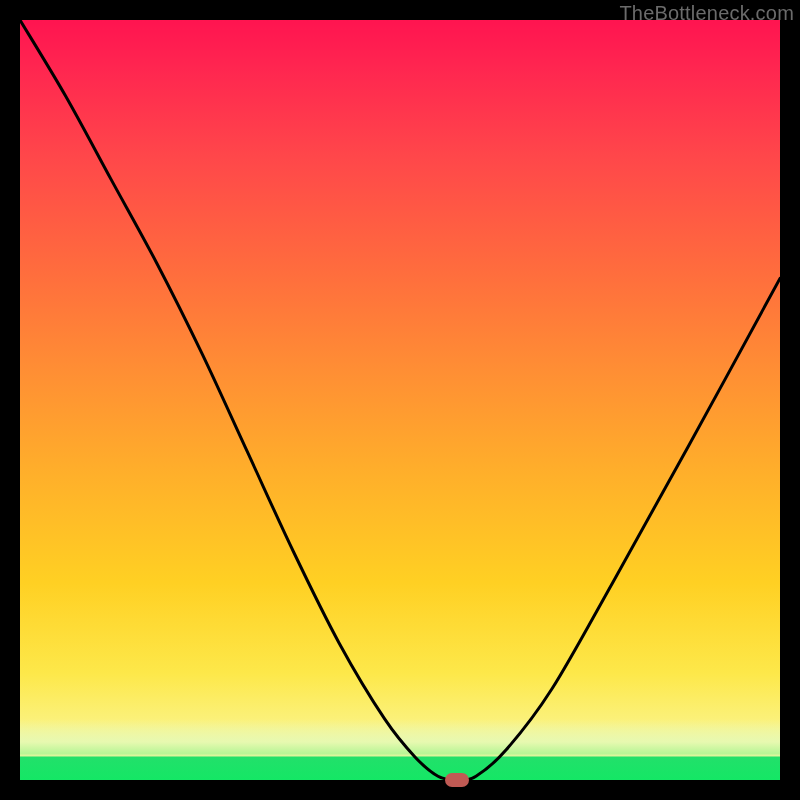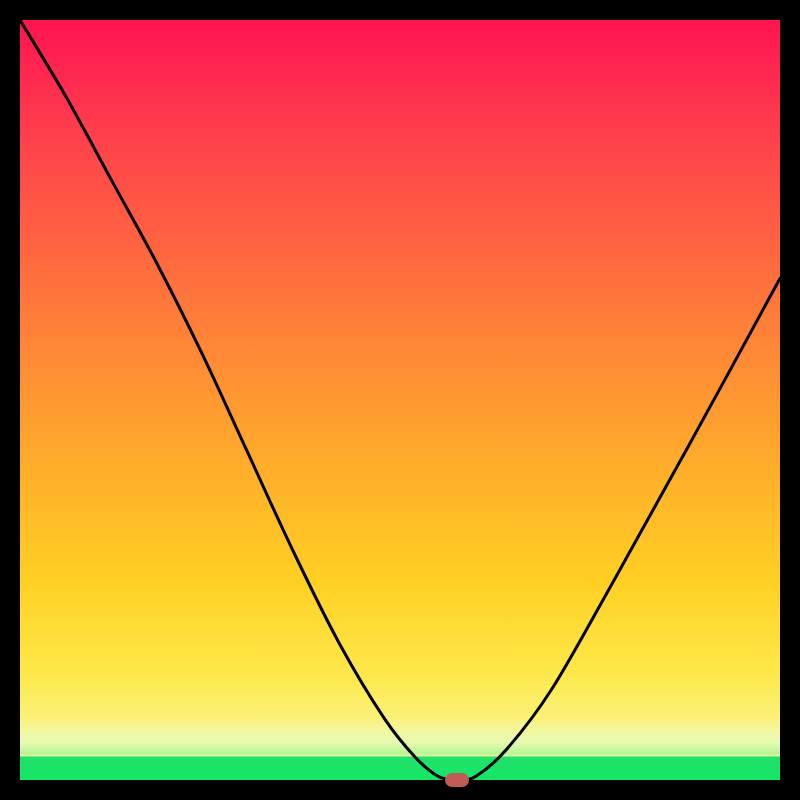--- a/index.html
+++ b/index.html
@@ -79,20 +79,21 @@
     border-radius: 8px;
     background: #c05a54;
     transform: translate(-50%, -50%);
   }
 </style>
 </head>
 <body>
 
 <div class="frame">
 
+  <div class="attribution">TheBottleneck.com</div>
 
   <div class="plot-area">
     <svg class="curve-svg" viewBox="0 0 760 760" preserveAspectRatio="none">
       <path id="curve-path" d="M 0.0 0.0 C 7.6 12.7, 30.4 49.4, 45.6 76.0 C 60.8 102.6, 76.0 131.7, 91.2 159.6 C 106.4 187.5, 121.6 214.1, 136.8 243.2 C 152.0 272.3, 167.2 302.7, 182.4 334.4 C 197.6 366.1, 212.8 400.3, 228.0 433.2 C 243.2 466.1, 258.4 500.3, 273.6 532.0 C 288.8 563.7, 304.0 595.3, 319.2 623.2 C 334.4 651.1, 352.1 680.2, 364.8 699.2 C 377.5 718.2, 386.3 727.7, 395.2 737.2 C 404.1 746.7, 411.0 752.4, 418.0 756.2 C 425.0 760.0, 430.7 760.0, 437.0 760.0 C 443.3 760.0, 447.8 761.3, 456.0 756.2 C 464.2 751.1, 473.7 744.2, 486.4 729.6 C 499.1 715.0, 514.3 696.7, 532.0 668.8 C 549.7 640.9, 570.0 602.9, 592.8 562.4 C 615.6 521.9, 640.9 476.3, 668.8 425.6 C 696.7 374.9, 744.8 286.3, 760.0 258.4" fill="none" stroke="#000" stroke-width="3" stroke-linecap="round" stroke-linejoin="round"></path>
     </svg>
     <div id="marker" class="marker" style="left: 437px; top: 760px;"></div>
   </div>
 
 </div>
 

